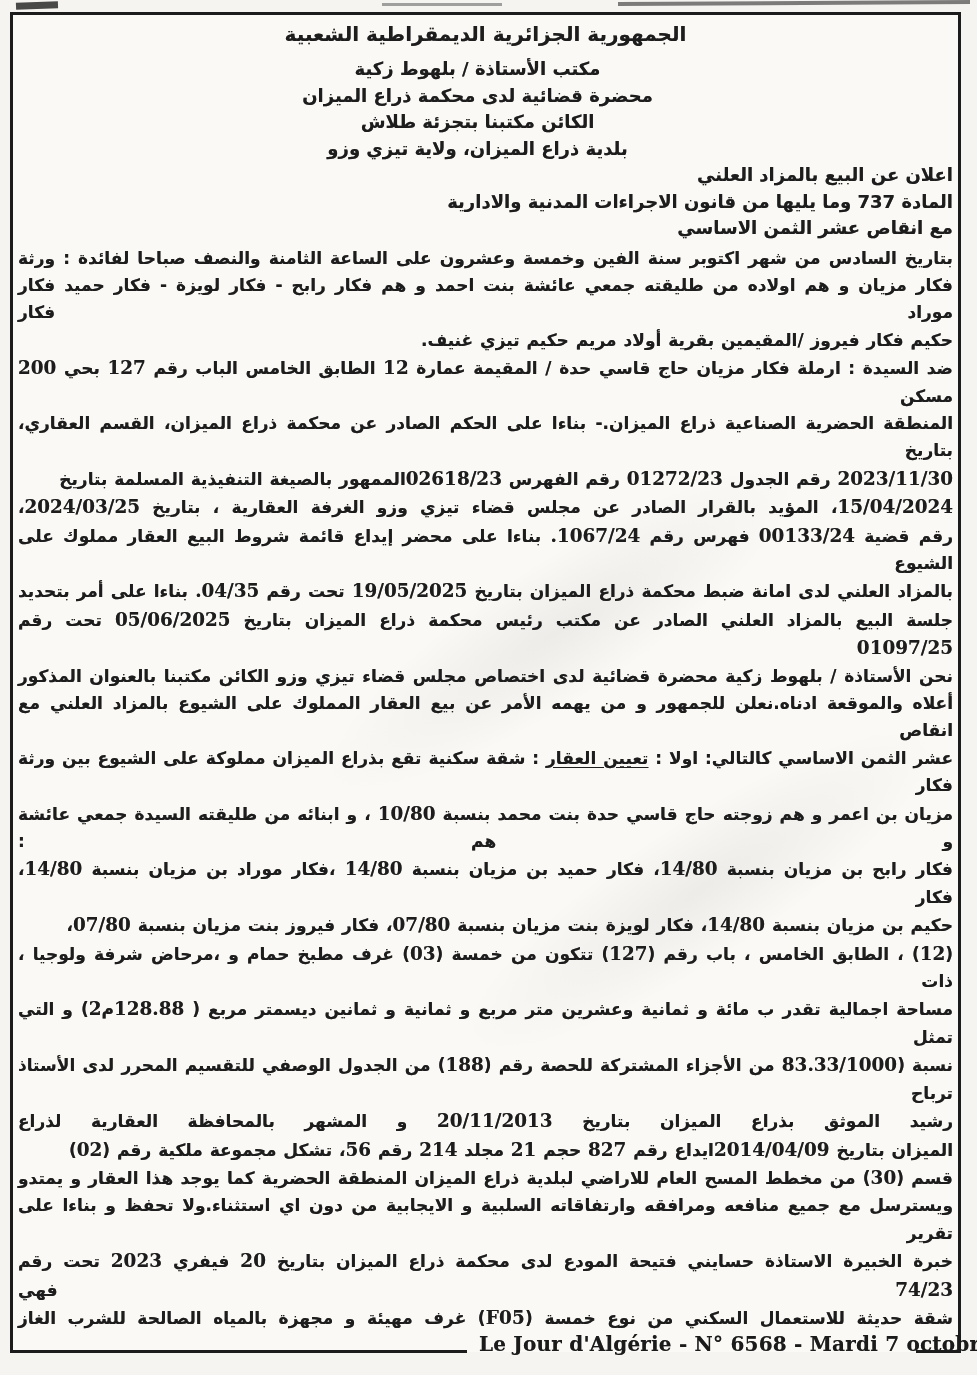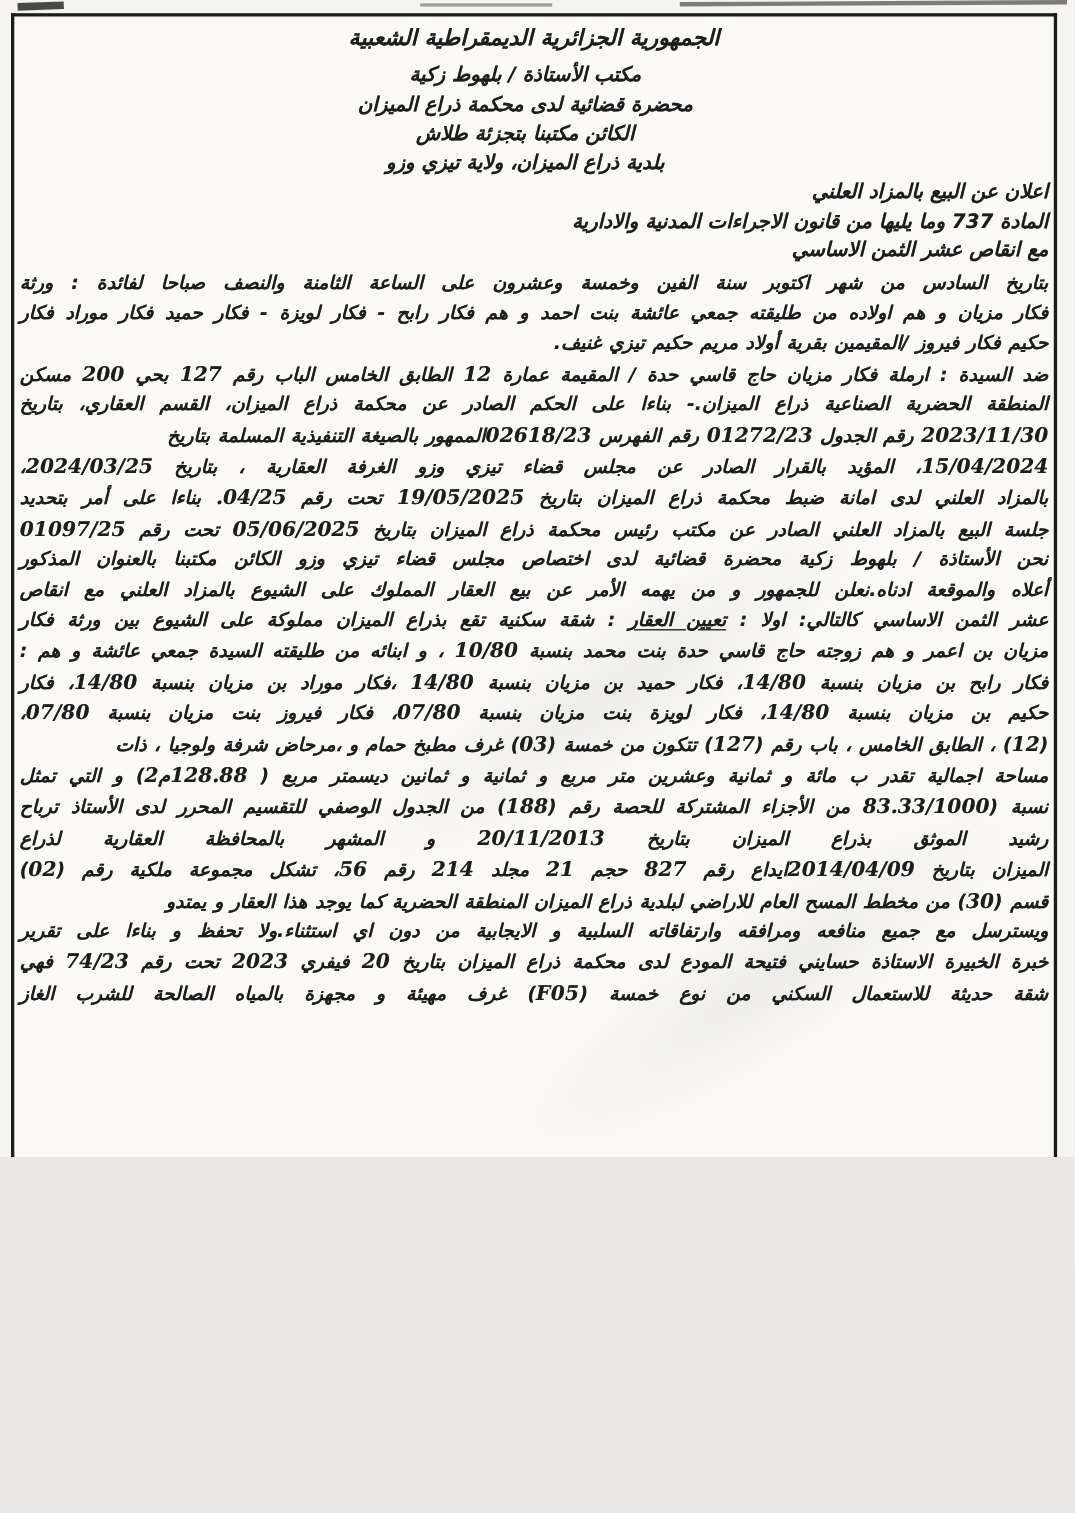--- a/index.html
+++ b/index.html
@@ -1,23 +1,22 @@
 <!DOCTYPE html>
 <html lang="ar"><head>
 <meta charset="utf-8">
 <style>
   html,body{margin:0;padding:0;background:#e8e7e4;}
   .page{
     position:relative;
-    width:977px;height:1052px;
+    width:977px;height:1375px;
     background:#f5f4f1;
     overflow:hidden;
     font-family:"DejaVu Sans",sans-serif;
     color:#1d1d1d;
-    font-style:italic;
   }
   
   .a-tl{position:absolute;left:16px;top:2px;width:42px;height:7px;background:#2a2a2a;transform:rotate(-2deg);opacity:.85;}
   .a-tr{position:absolute;left:618px;top:1px;width:352px;height:4px;background:#3a3a3a;opacity:.65;transform:rotate(-.3deg);}
   .a-tm{position:absolute;left:382px;top:3px;width:120px;height:3px;background:#4a4a4a;opacity:.5;}
   
   .frame{
     position:absolute;left:10px;top:12px;width:951px;height:1340px;
     box-sizing:border-box;
     border:3px solid #1c1c1c;border-bottom:none;
@@ -99,21 +98,22 @@
     </div>
 
     <div id="body-text">
         <div class="body-line">بتاريخ السادس  من شهر اكتوبر سنة  الفين وخمسة وعشرون على الساعة الثامنة والنصف صباحا لفائدة : ورثة</div>
         <div class="body-line">فكار مزيان و هم اولاده من طليقته جمعي عائشة بنت احمد و هم فكار رابح - فكار لويزة - فكار حميد فكار موراد فكار</div>
         <div class="body-line">حكيم فكار فيروز /المقيمين بقرية أولاد مريم حكيم تيزي غنيف.</div>
         <div class="body-line">ضد السيدة : ارملة فكار مزيان حاج قاسي حدة / المقيمة عمارة <span class="num">12</span> الطابق الخامس الباب رقم <span class="num">127</span> بحي <span class="num">200</span> مسكن</div>
         <div class="body-line">المنطقة الحضرية الصناعية ذراع الميزان.- بناءا على الحكم الصادر عن محكمة ذراع الميزان، القسم العقاري، بتاريخ</div>
         <div class="body-line"><span class="num">2023/11/30</span> رقم الجدول <span class="num">01272/23</span> رقم الفهرس <span class="num">02618/23</span>الممهور بالصيغة التنفيذية المسلمة بتاريخ</div>
         <div class="body-line"><span class="num">15/04/2024</span>، المؤيد بالقرار الصادر عن مجلس قضاء تيزي وزو الغرفة العقارية ، بتاريخ <span class="num">2024/03/25</span>،</div>
-        <div class="body-line">بالمزاد العلني لدى امانة ضبط محكمة ذراع الميزان بتاريخ <span class="num">19/05/2025</span> تحت رقم <span class="num">04/25.</span> بناءا على أمر بتحديد</div>
+        <div class="body-line">رقم قضية <span class="num">00133/24</span> فهرس رقم <span class="num">1067/24.</span> بناءا على محضر إيداع قائمة شروط البيع العقار مملوك على الشيوع</div>
+        <div class="body-line">بالمزاد العلني لدى امانة ضبط محكمة ذراع الميزان بتاريخ <span class="num">19/05/2025</span> تحت رقم <span class="num">04/35.</span> بناءا على أمر بتحديد</div>
         <div class="body-line">جلسة البيع بالمزاد العلني الصادر عن مكتب رئيس محكمة ذراع الميزان بتاريخ <span class="num">05/06/2025</span> تحت رقم <span class="num">01097/25</span></div>
         <div class="body-line">نحن الأستاذة / بلهوط زكية محضرة قضائية لدى اختصاص مجلس قضاء تيزي وزو الكائن مكتبنا بالعنوان المذكور</div>
         <div class="body-line">أعلاه والموقعة ادناه.نعلن للجمهور و من يهمه الأمر عن بيع العقار المملوك على الشيوع بالمزاد العلني مع انقاص</div>
         <div class="body-line">عشر الثمن الاساسي كالتالي: اولا : <span class="ul">تعيين العقار</span> : شقة سكنية تقع بذراع الميزان مملوكة على الشيوع بين ورثة فكار</div>
         <div class="body-line">مزيان بن اعمر و هم زوجته حاج قاسي حدة بنت محمد بنسبة <span class="num">10/80</span> ، و ابنائه من طليقته السيدة جمعي عائشة و هم :</div>
         <div class="body-line">فكار رابح بن مزيان بنسبة <span class="num">14/80</span>، فكار حميد بن مزيان بنسبة <span class="num">14/80</span> ،فكار موراد بن مزيان بنسبة <span class="num">14/80</span>، فكار</div>
         <div class="body-line">حكيم بن مزيان بنسبة <span class="num">14/80</span>، فكار لويزة بنت مزيان بنسبة <span class="num">07/80</span>، فكار فيروز بنت مزيان بنسبة <span class="num">07/80</span>،</div>
         <div class="body-line">(<span class="num">12</span>) ، الطابق الخامس ، باب رقم (<span class="num">127</span>) تتكون من خمسة (<span class="num">03</span>) غرف مطبخ حمام و ،مرحاض شرفة ولوجيا ، ذات</div>
         <div class="body-line">مساحة اجمالية تقدر ب مائة و ثمانية وعشرين متر مربع و ثمانية و ثمانين ديسمتر مربع ( <span class="num">128.88</span>م<span class="num">2</span>) و التي تمثل</div>
         <div class="body-line">نسبة (<span class="num">83.33/1000</span> من الأجزاء المشتركة للحصة رقم (<span class="num">188</span>) من الجدول الوصفي للتقسيم المحرر لدى الأستاذ ترباح</div>

